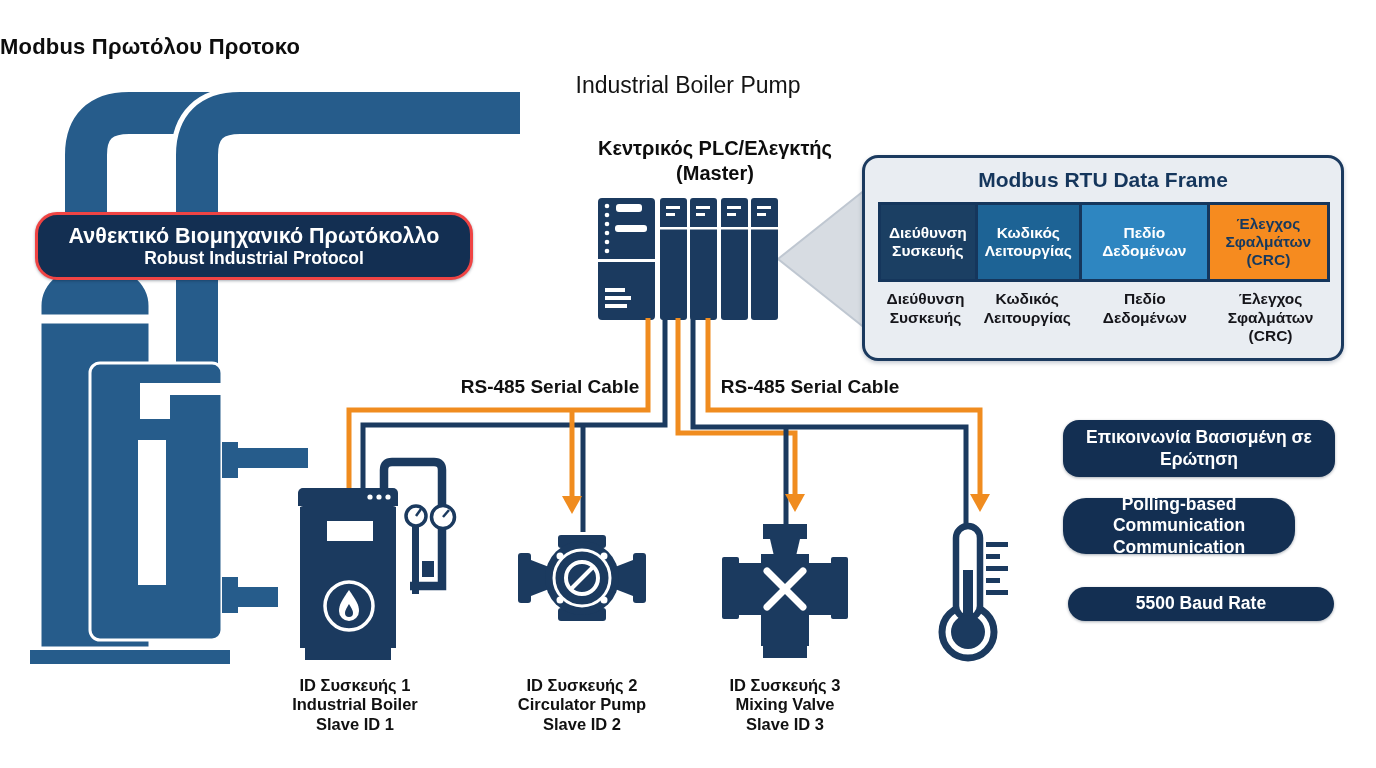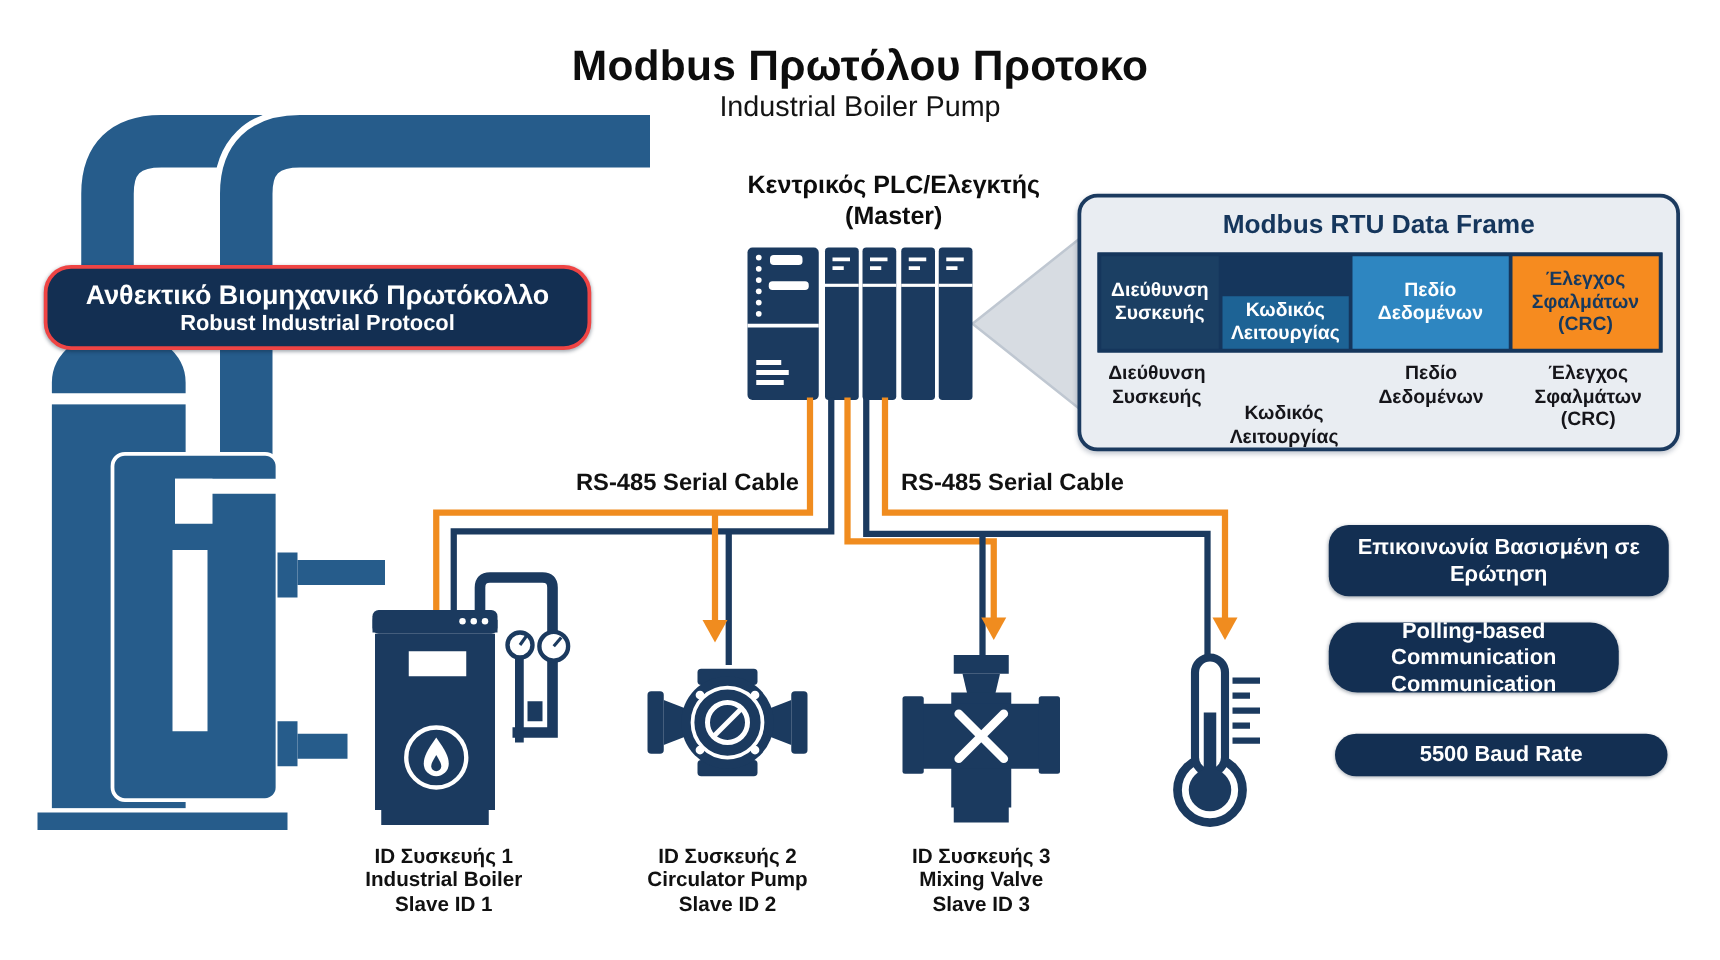--- a/index.html
+++ b/index.html
@@ -10,21 +10,21 @@
     --c-boxbg:#e9edf2;
     --c-pointer:#d7dce2;
   }
   html,body{margin:0;padding:0;background:#ffffff;}
   .canvas{
     position:relative;width:1376px;height:768px;background:#ffffff;overflow:hidden;
     font-family:"Liberation Sans", sans-serif;
   }
   .abs{position:absolute;}
 
-  .title-main{left:0;top:34px;width:1376px;text-align:center;font-size:34px;font-weight:700;color:#0d0d0d;letter-spacing:0.2px;}
+  .title-main{left:0;top:34px;width:1376px;text-align:left;font-size:22px;font-weight:700;color:#0d0d0d;letter-spacing:0.2px;}
   .title-sub{left:0;top:72px;width:1376px;text-align:center;font-size:23px;font-weight:500;color:#141414;}
 
   .banner{
     left:35px;top:212px;width:432px;height:62px;background:var(--c-badge);
     border:3px solid #ef4444;border-radius:22px;color:#ffffff;text-align:center;
     display:flex;flex-direction:column;justify-content:center;box-shadow:0 1px 3px rgba(10,25,45,.35);
   }
   .banner .l1{font-size:21.5px;font-weight:700;line-height:1.12;}
   .banner .l2{font-size:17.5px;font-weight:700;line-height:1.15;}
 
@@ -38,21 +38,21 @@
   }
   .rtu-title{position:absolute;left:0;top:10px;width:100%;text-align:center;font-size:21px;font-weight:700;color:#15365c;}
   .rtu-cells{
     position:absolute;left:13px;top:44px;width:452px;height:80px;display:flex;gap:3px;
     background:#15365c;border:3px solid #15365c;box-sizing:border-box;
   }
   .rtu-cell{display:flex;align-items:center;justify-content:center;text-align:center;
     font-size:15.5px;font-weight:700;line-height:1.15;padding:2px;color:#ffffff;}
   .rtu-captions{position:absolute;left:13px;top:132px;width:452px;display:flex;gap:3px;}
   .rtu-caption{text-align:center;font-size:15.5px;font-weight:700;line-height:1.2;color:#15151a;padding:0 2px;box-sizing:border-box;}
-  .fx95{flex:95 0 0;} .fx103{flex:103 0 0;margin-top:32px;} .fx128{flex:128 0 0;} .fx120{flex:120 0 0;}
+  .fx95{flex:95 0 0;} .fx103{flex:103 0 0;} .fx128{flex:128 0 0;} .fx120{flex:120 0 0;}
 
   .rs-label{top:376px;width:240px;text-align:center;font-size:19px;font-weight:700;color:#111111;
     text-shadow:0 0 3px #fff,0 0 3px #fff;}
   .rs-left{left:430px;} .rs-right{left:690px;}
 
   .badge{background:var(--c-badge);color:#ffffff;text-align:center;font-weight:700;
     display:flex;flex-direction:column;justify-content:center;box-shadow:0 1px 3px rgba(10,25,45,.35);}
   .badge .bl{font-size:17.5px;line-height:1.22;}
   .badge1{left:1063px;top:420px;width:272px;height:57px;border-radius:16px;}
   .badge2{left:1063px;top:498px;width:232px;height:56px;border-radius:23px;}

